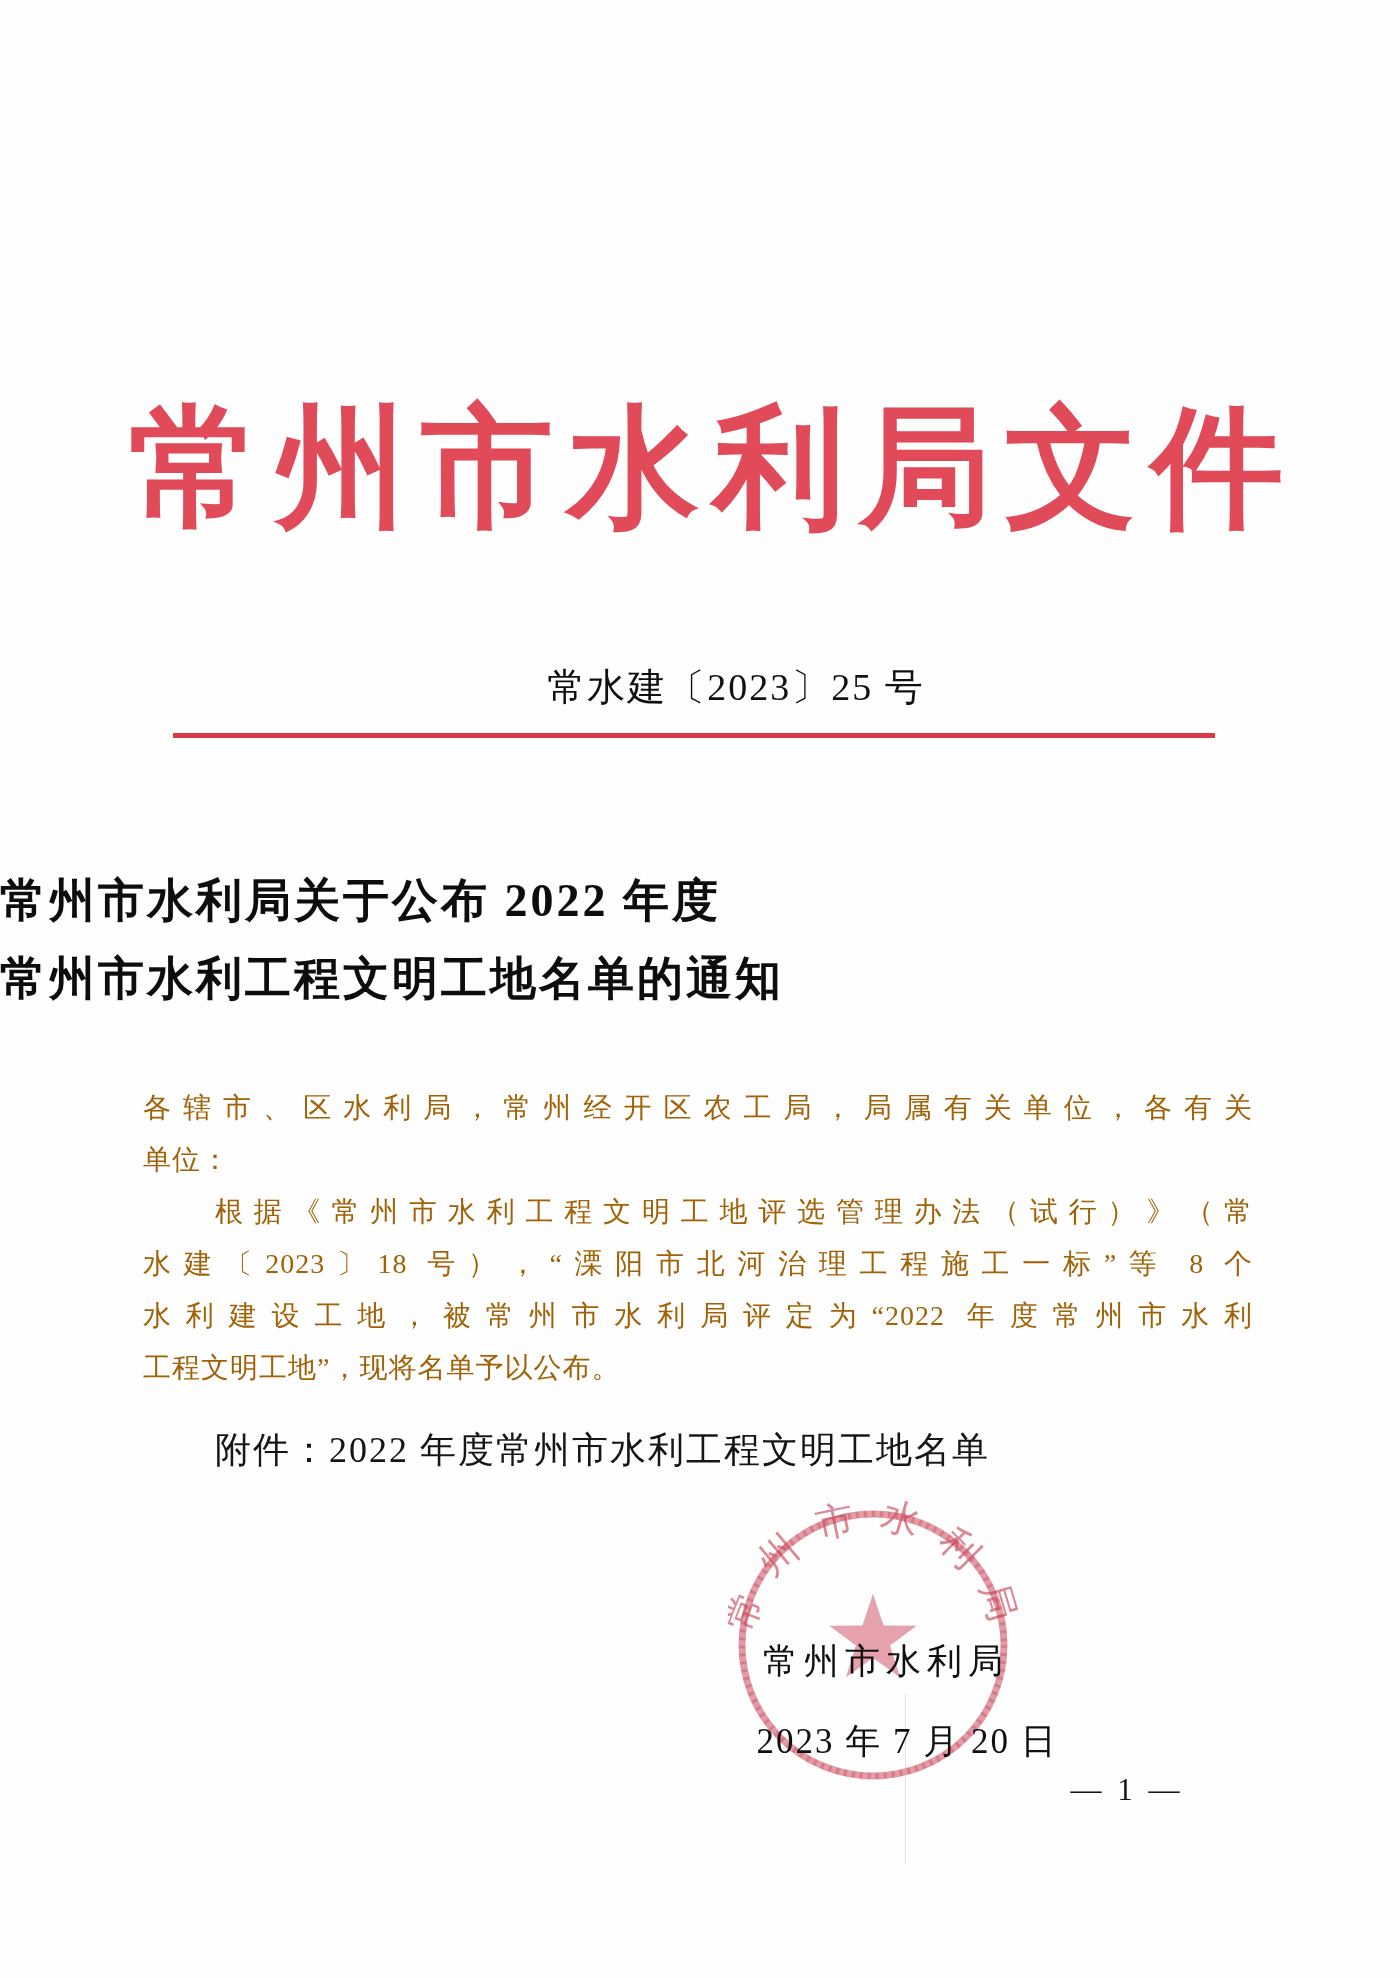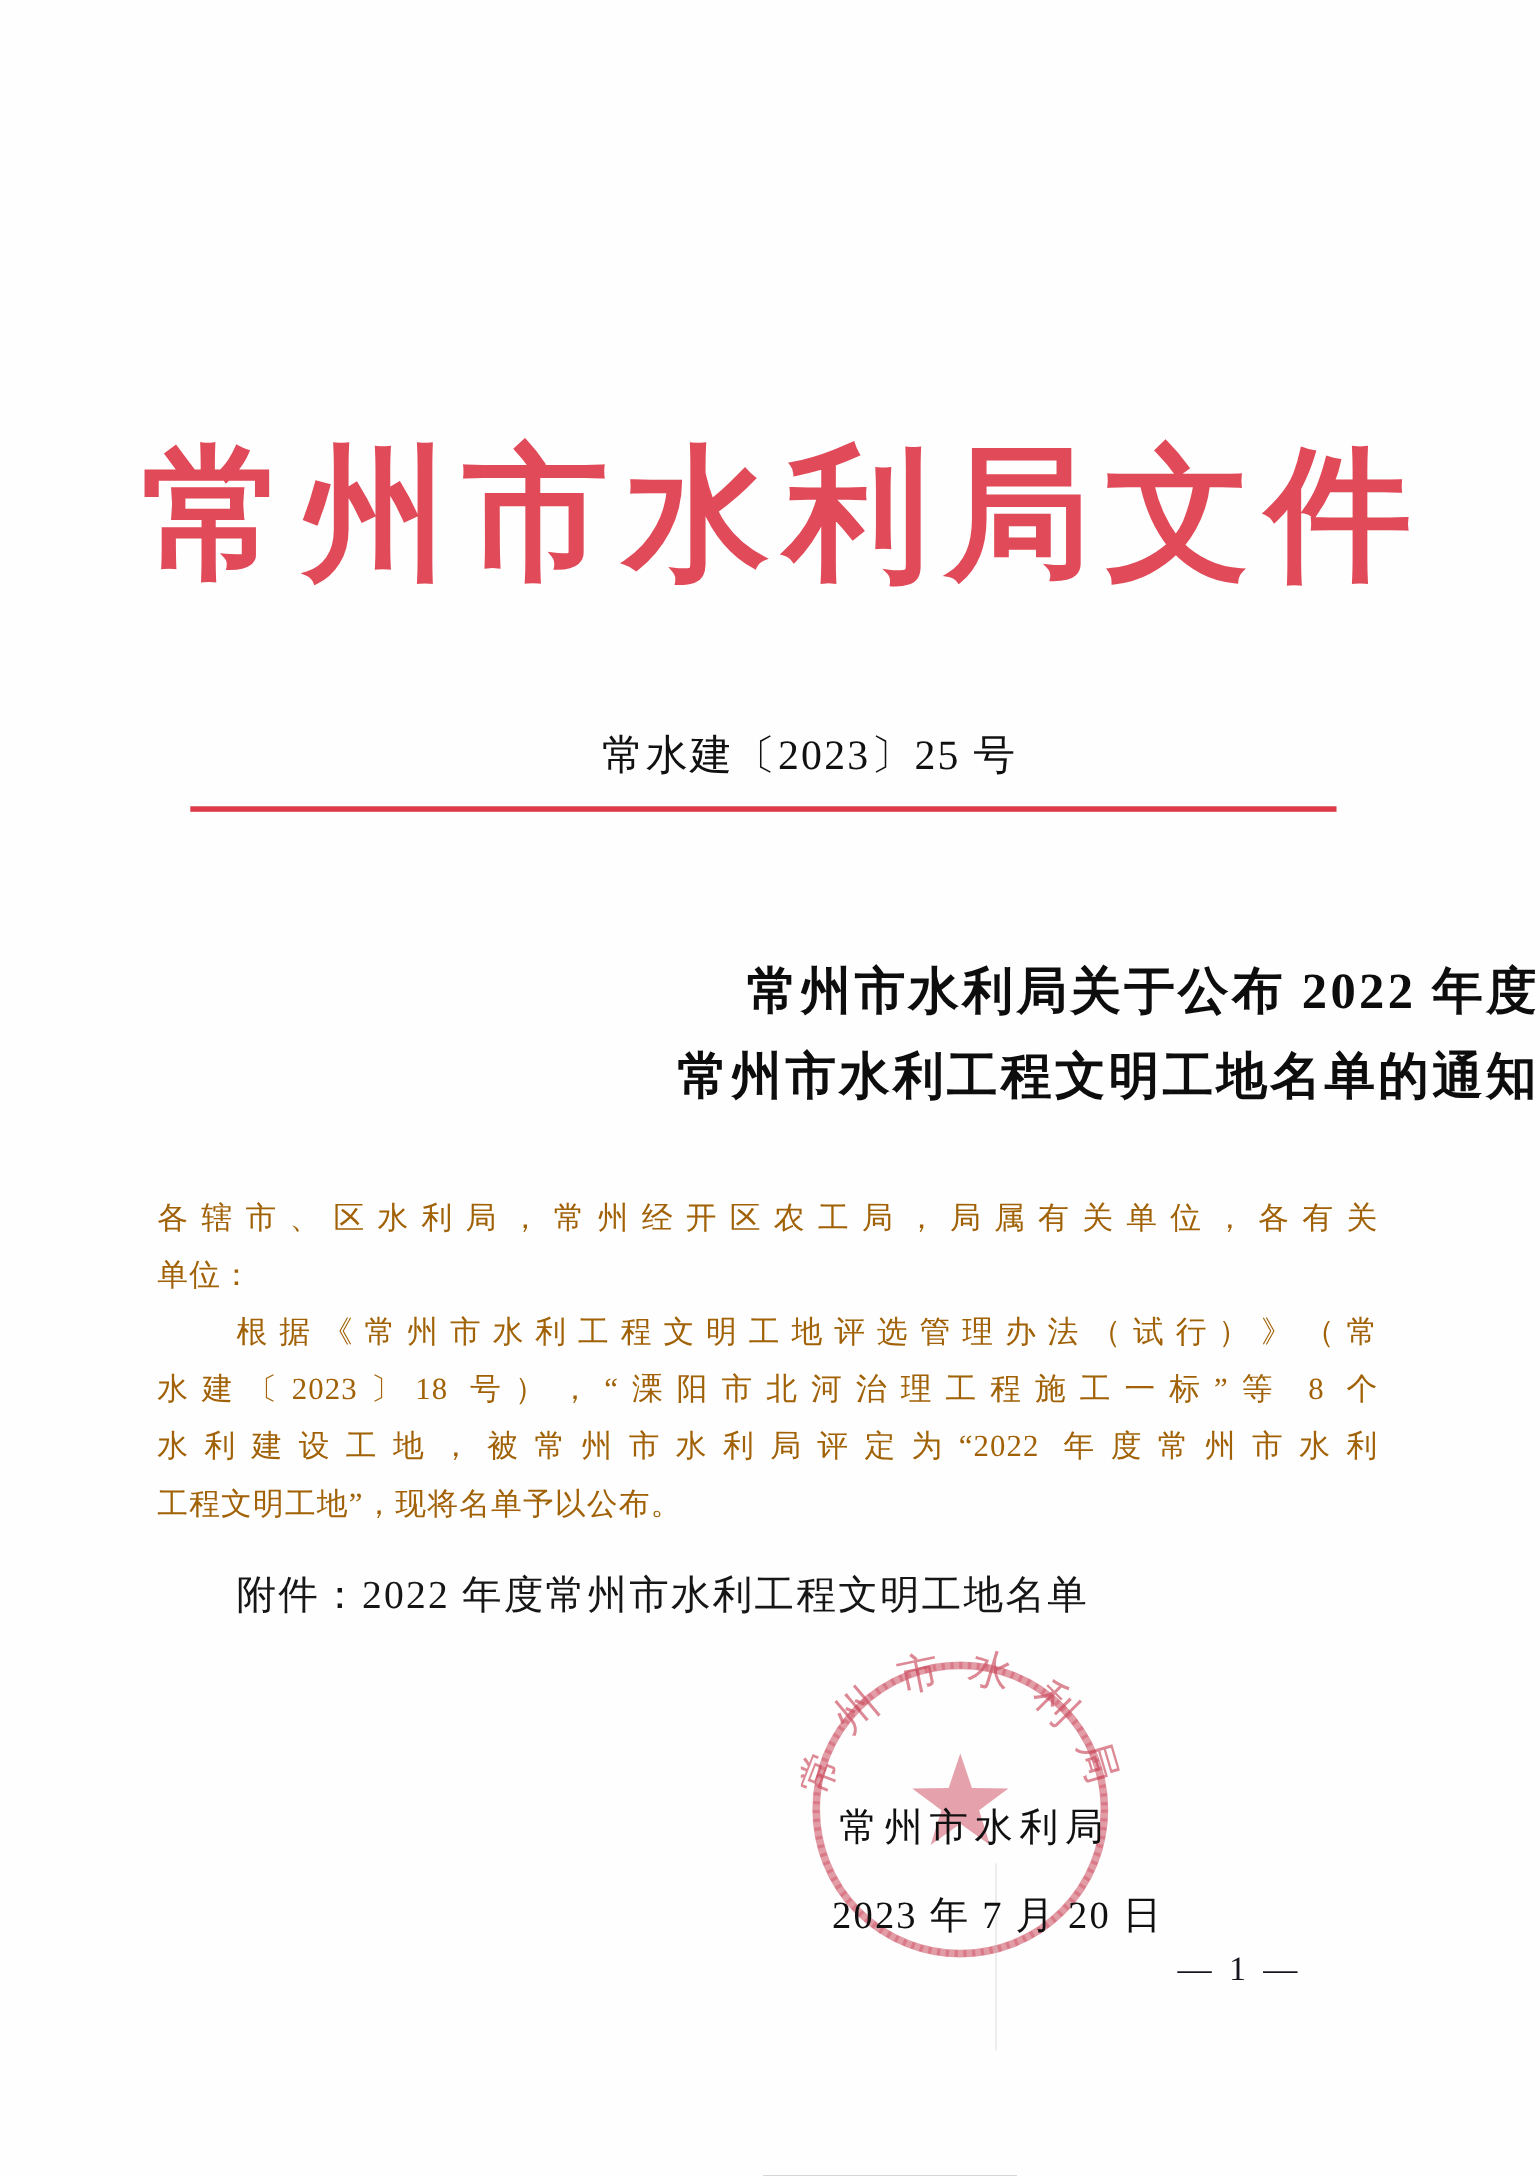--- a/index.html
+++ b/index.html
@@ -34,21 +34,21 @@
   }
   
   .red-rule{
     position:absolute;top:733px;left:173px;
     width:1042px;height:5px;
     background:#dc3a46;
   }
   
   .doc-title{
     position:absolute;top:862px;left:0;width:1400px;
-    text-align:right;
+    text-align:left;
     font-size:46px;line-height:78px;
     font-weight:bold;
     letter-spacing:3px;
     color:#0d0d0d;
   }
   
   .body-block{
     position:absolute;top:1082px;left:143px;width:1110px;
     font-size:28px;line-height:52px;
     color:#a16207;

